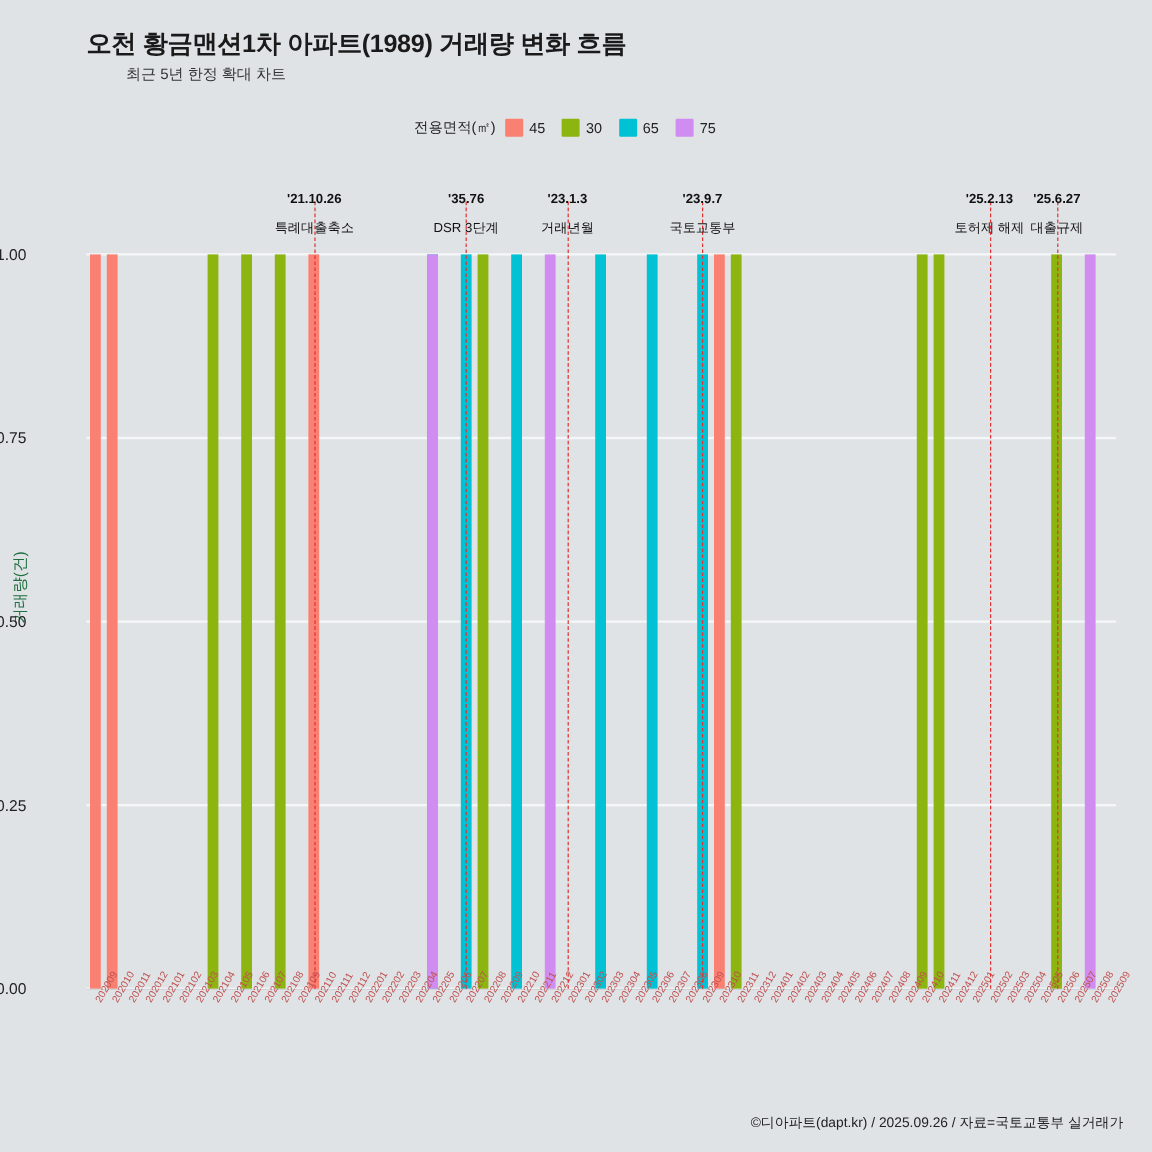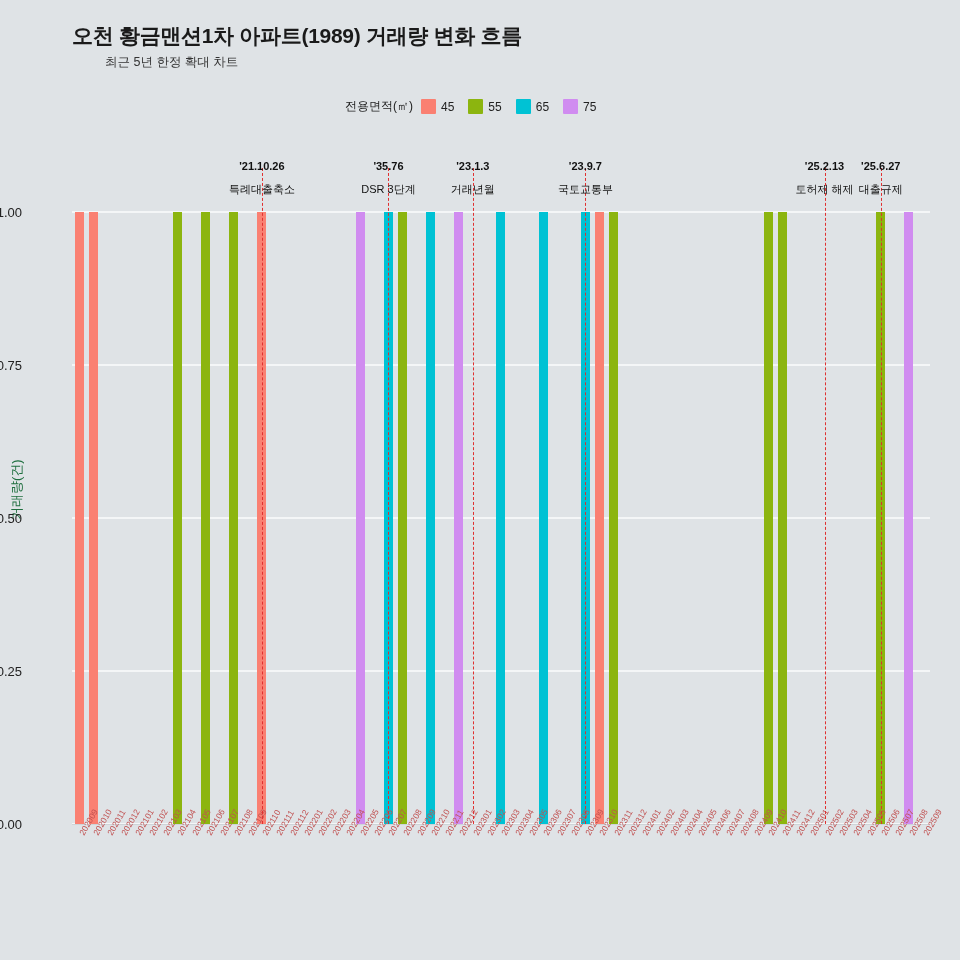--- a/index.html
+++ b/index.html
@@ -95,21 +95,21 @@
   <div class="subtitle">최근 5년 한정 확대 차트</div>
 
   <div class="legend" id="legend">
     <span class="legend-title">전용면적(㎡)</span>
   <div class="legend-item">
         <span class="legend-swatch" style="background: rgb(250, 128, 114);"></span>
         <span class="legend-label">45</span>
       </div>
       <div class="legend-item">
         <span class="legend-swatch" style="background: rgb(140, 181, 15);"></span>
-        <span class="legend-label">55</span>
+        <span class="legend-label">30</span>
       </div>
       <div class="legend-item">
         <span class="legend-swatch" style="background: rgb(0, 194, 212);"></span>
         <span class="legend-label">65</span>
       </div>
       <div class="legend-item">
         <span class="legend-swatch" style="background: rgb(208, 140, 240);"></span>
         <span class="legend-label">75</span>
       </div>
     </div>
@@ -230,13 +230,14 @@
       <div class="vlabel" style="left: 585.393px; top: 160px;">'23.9.7</div>
       <div class="vlabel l2" style="left: 585.393px; top: 182px;">국토교통부</div>
       <div class="vline" style="left: 824.508px; top: 168px; height: 656px; position: absolute;"></div>
       <div class="vlabel" style="left: 824.508px; top: 160px;">'25.2.13</div>
       <div class="vlabel l2" style="left: 824.508px; top: 182px;">토허제 해제</div>
       <div class="vline" style="left: 880.77px; top: 168px; height: 656px; position: absolute;"></div>
       <div class="vlabel" style="left: 880.77px; top: 160px;">'25.6.27</div>
       <div class="vlabel l2" style="left: 880.77px; top: 182px;">대출규제</div>
     </div>
 
+  <div class="footer">©디아파트(dapt.kr) / 2025.09.26 / 자료=국토교통부 실거래가</div>
 </div>
 
 </body></html>

